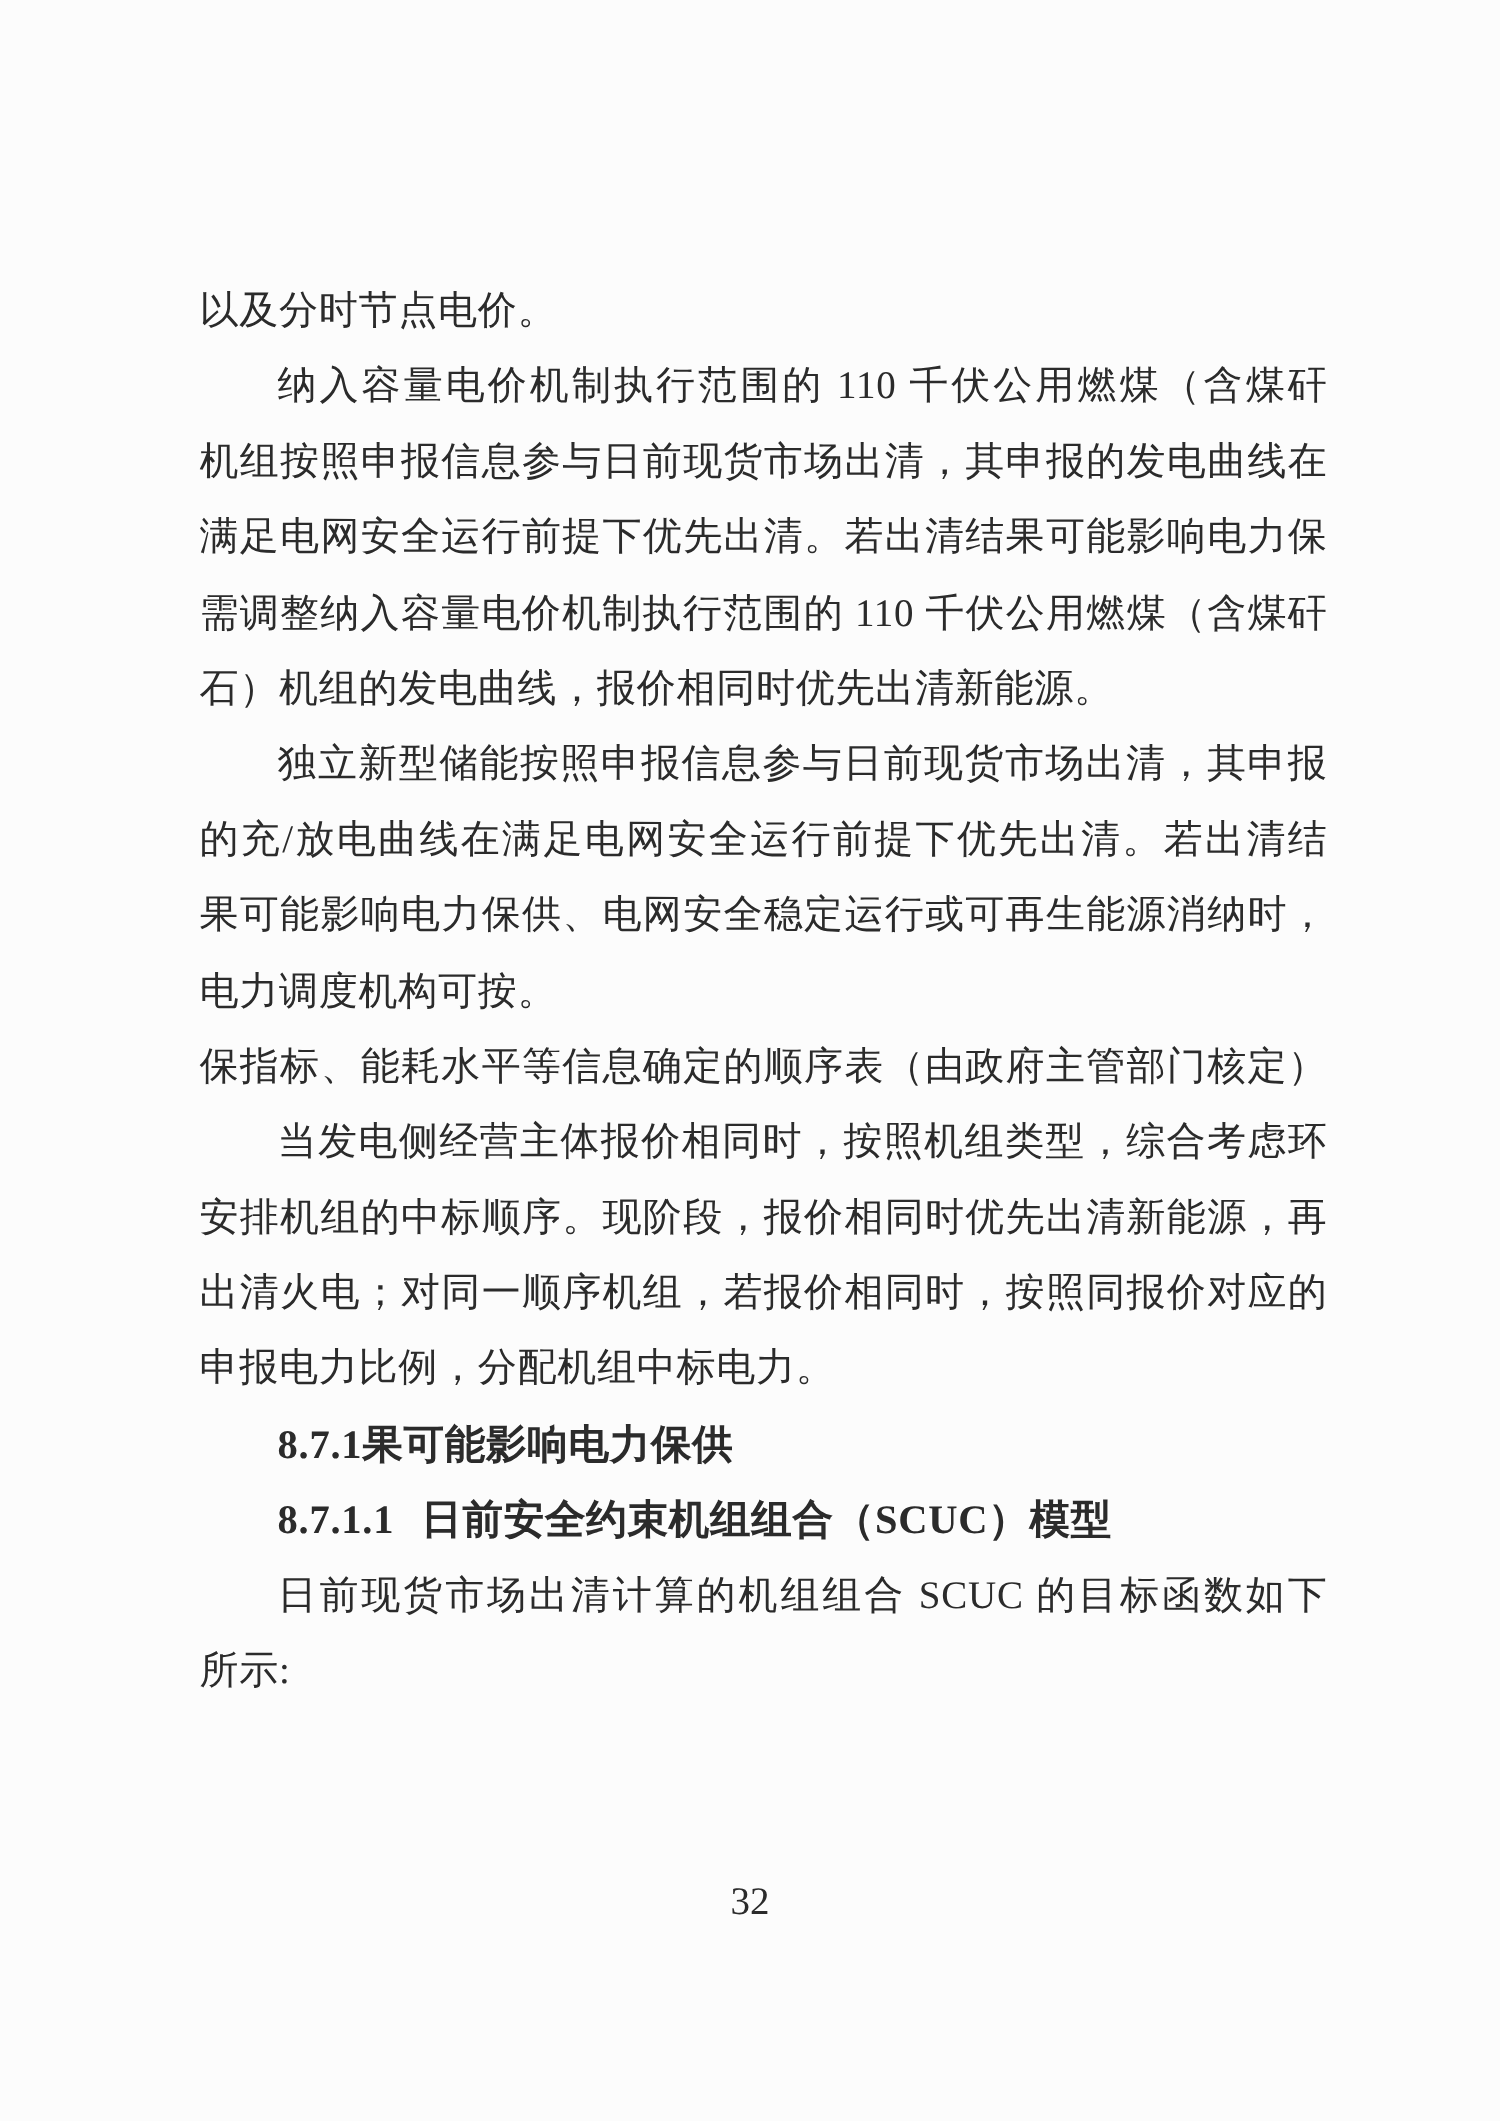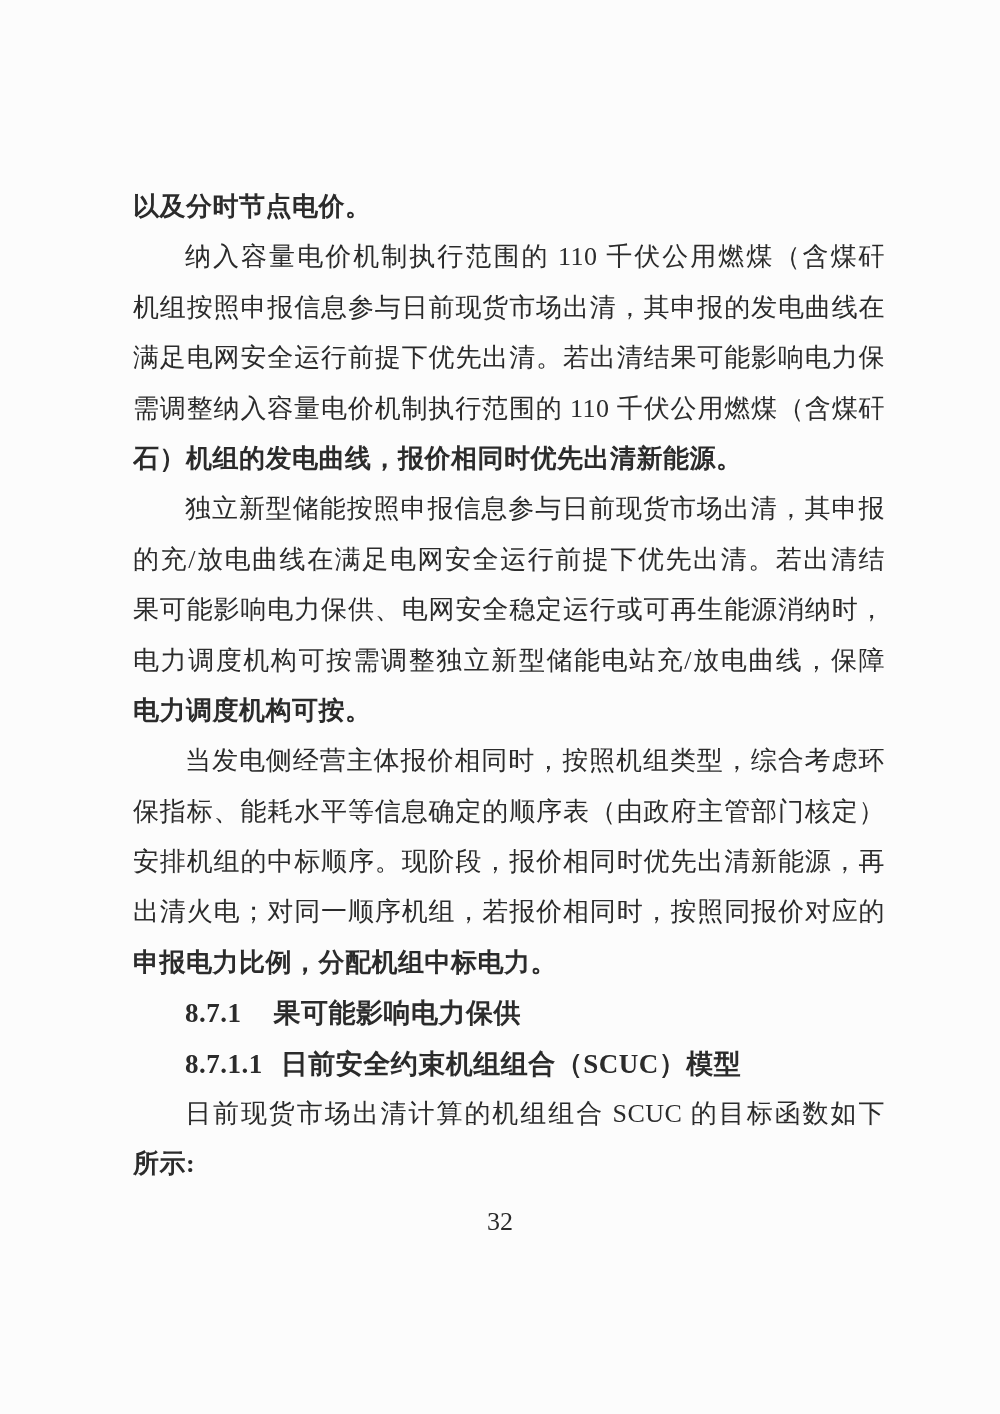--- a/index.html
+++ b/index.html
@@ -31,38 +31,37 @@
     text-align-last: justify;
     overflow: hidden;
     letter-spacing: 0.5px;
   }
   .line.first {
     text-indent: 52px;
   }
   .line.last {
     text-align: right;
     text-align-last: left;
-    font-weight: bold;
   }
   .heading {
     font-size: 27px;
     font-weight: bold;
     line-height: 50.4px;
     height: 50.4px;
     padding-left: 52px;
     white-space: nowrap;
     letter-spacing: 0.5px;
   }
-  .heading.h3 .hnum { margin-right: 32px; }
+  .heading.h3 .hnum { }
   .heading.h4 .hnum { margin-right: 18px; }
   .page-number {
     position: absolute;
     left: 0;
     right: 0;
-    top: 1200px;
+    top: 1246px;
     height: 44px;
     line-height: 44px;
     text-align: center;
     font-size: 26px;
     color: #2b2b2b;
   }
 </style>
 </head>
 <body>
 
@@ -70,24 +69,23 @@
   <div class="doc-body" id="doc-body">
       <div class="line last">以及分时节点电价。</div>
       <div class="line first">纳入容量电价机制执行范围的 110 千伏公用燃煤（含煤矸石）</div>
       <div class="line">机组按照申报信息参与日前现货市场出清，其申报的发电曲线在</div>
       <div class="line">满足电网安全运行前提下优先出清。若出清结果可能影响电力保</div>
       <div class="line">需调整纳入容量电价机制执行范围的 110 千伏公用燃煤（含煤矸</div>
       <div class="line last">石）机组的发电曲线，报价相同时优先出清新能源。</div>
       <div class="line first">独立新型储能按照申报信息参与日前现货市场出清，其申报</div>
       <div class="line">的充/放电曲线在满足电网安全运行前提下优先出清。若出清结</div>
       <div class="line">果可能影响电力保供、电网安全稳定运行或可再生能源消纳时，</div>
-      <div class="line">电力调度机构可按需调整独立新型储能电站充/放电曲线，保障</div>
       <div class="line last">电力调度机构可按。</div>
+      <div class="line">保指标、能耗水平等信息确定的顺序表（由政府主管部门核定）</div>
       <div class="line first">当发电侧经营主体报价相同时，按照机组类型，综合考虑环</div>
-      <div class="line">保指标、能耗水平等信息确定的顺序表（由政府主管部门核定）</div>
       <div class="line">安排机组的中标顺序。现阶段，报价相同时优先出清新能源，再</div>
       <div class="line">出清火电；对同一顺序机组，若报价相同时，按照同报价对应的</div>
       <div class="line last">申报电力比例，分配机组中标电力。</div>
       <div class="heading h3"><span class="hnum">8.7.1</span><span class="htitle">果可能影响电力保供</span></div>
       <div class="heading h4"><span class="hnum">8.7.1.1</span><span class="htitle">日前安全约束机组组合（SCUC）模型</span></div>
       <div class="line first">日前现货市场出清计算的机组组合 SCUC 的目标函数如下</div>
       <div class="line last">所示:</div>
     </div>
   <div class="page-number">32</div>
 </div>

